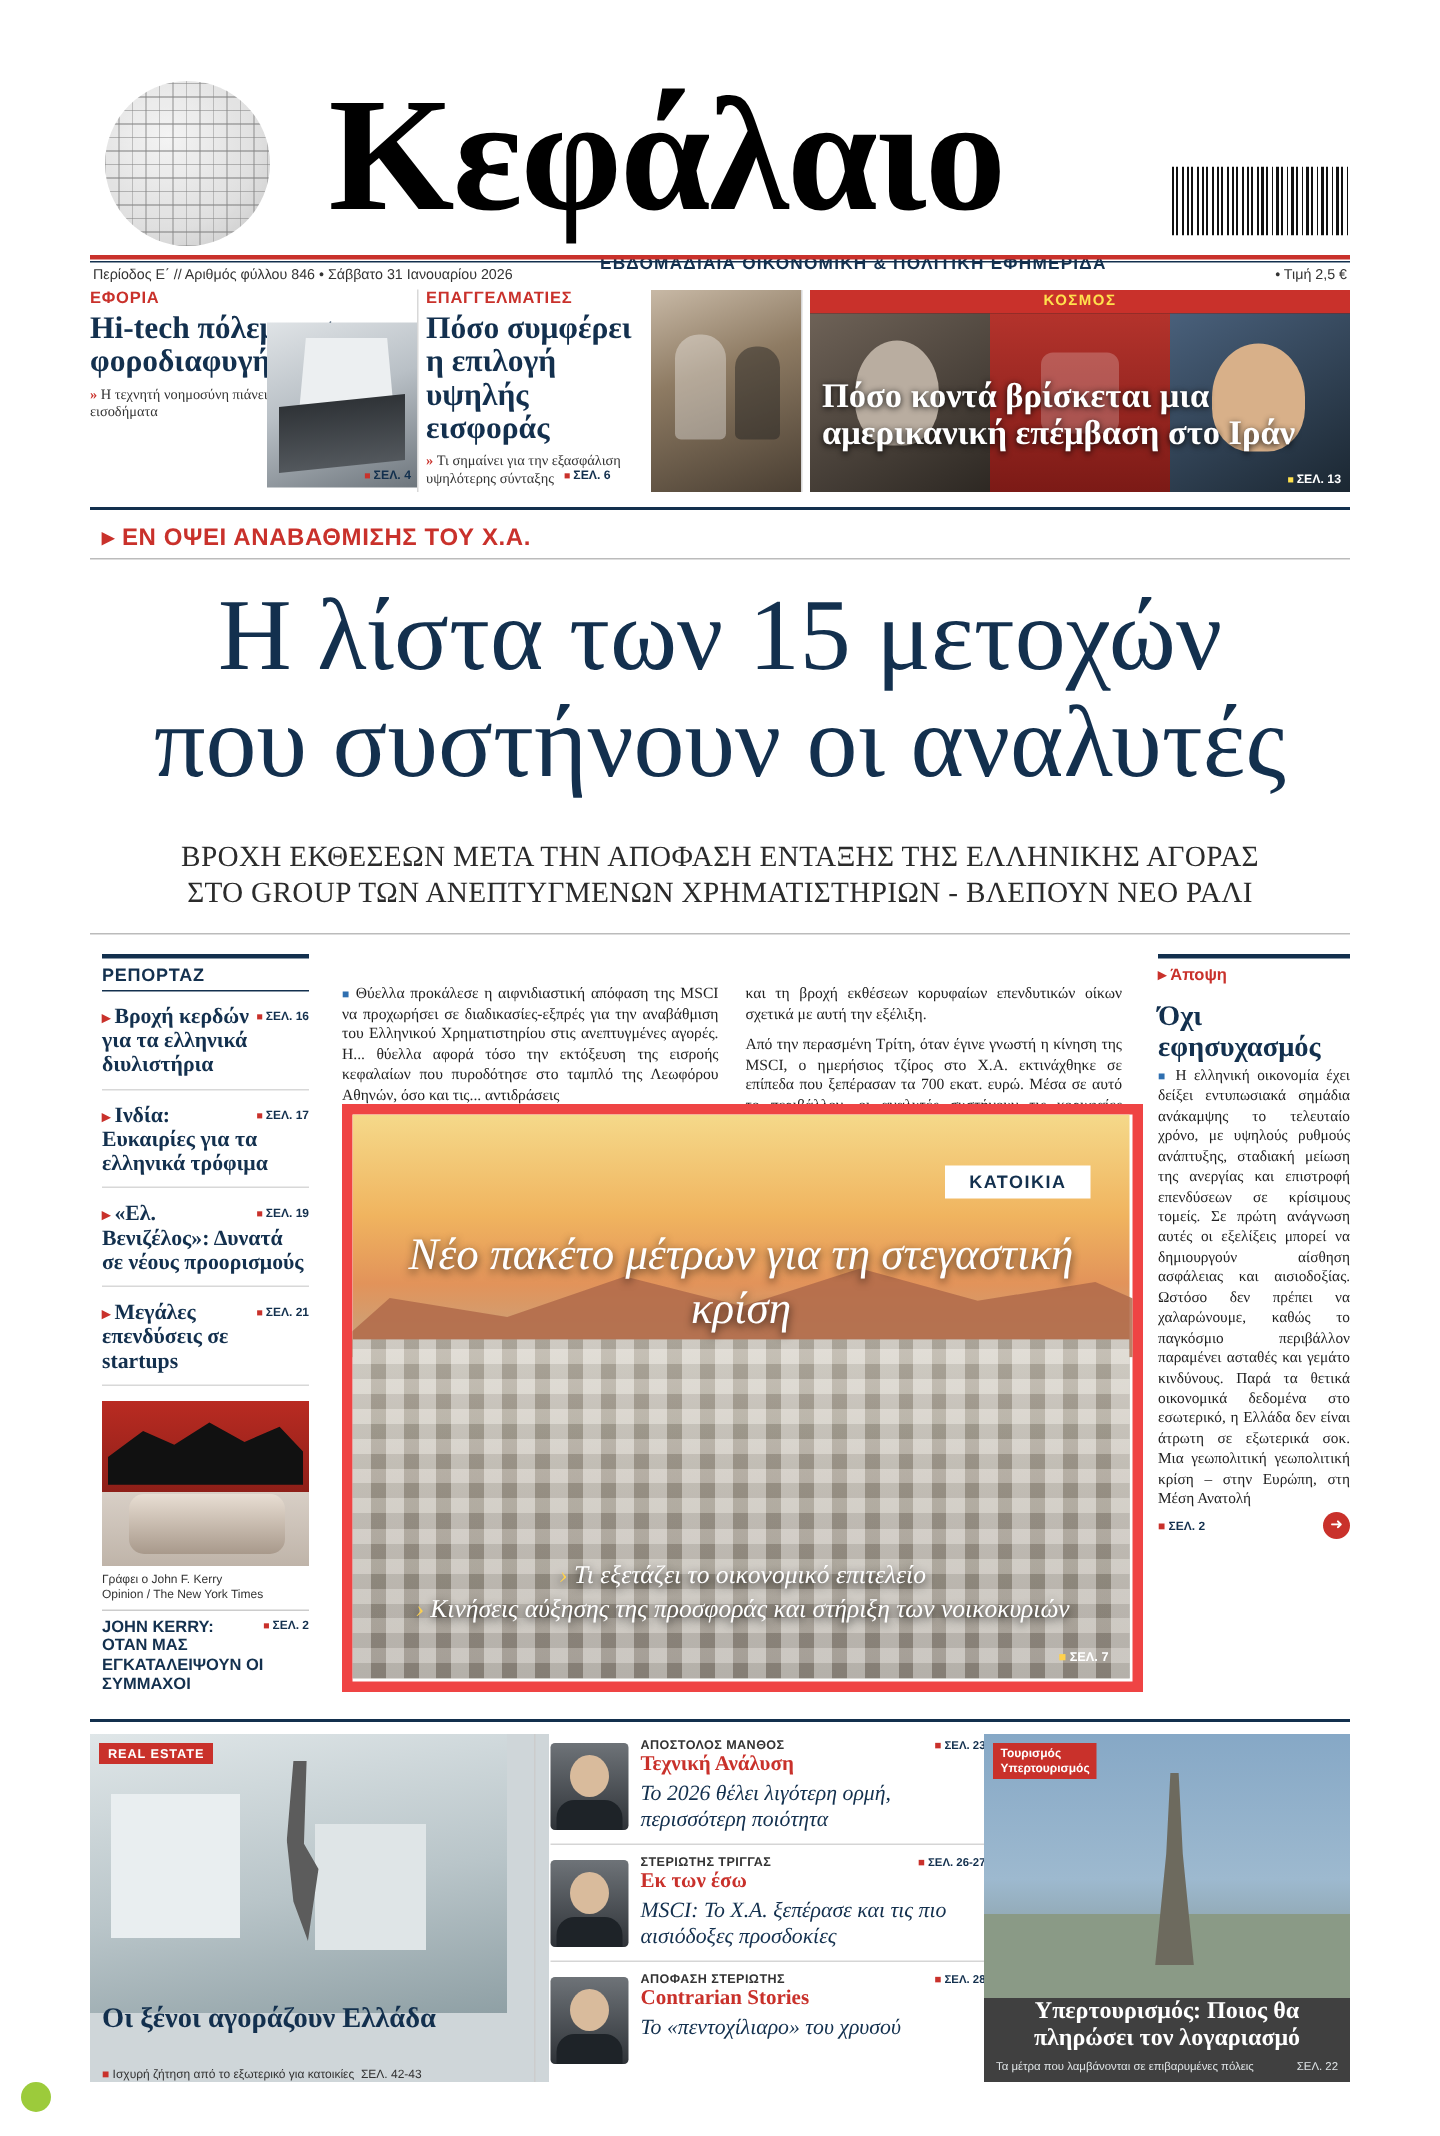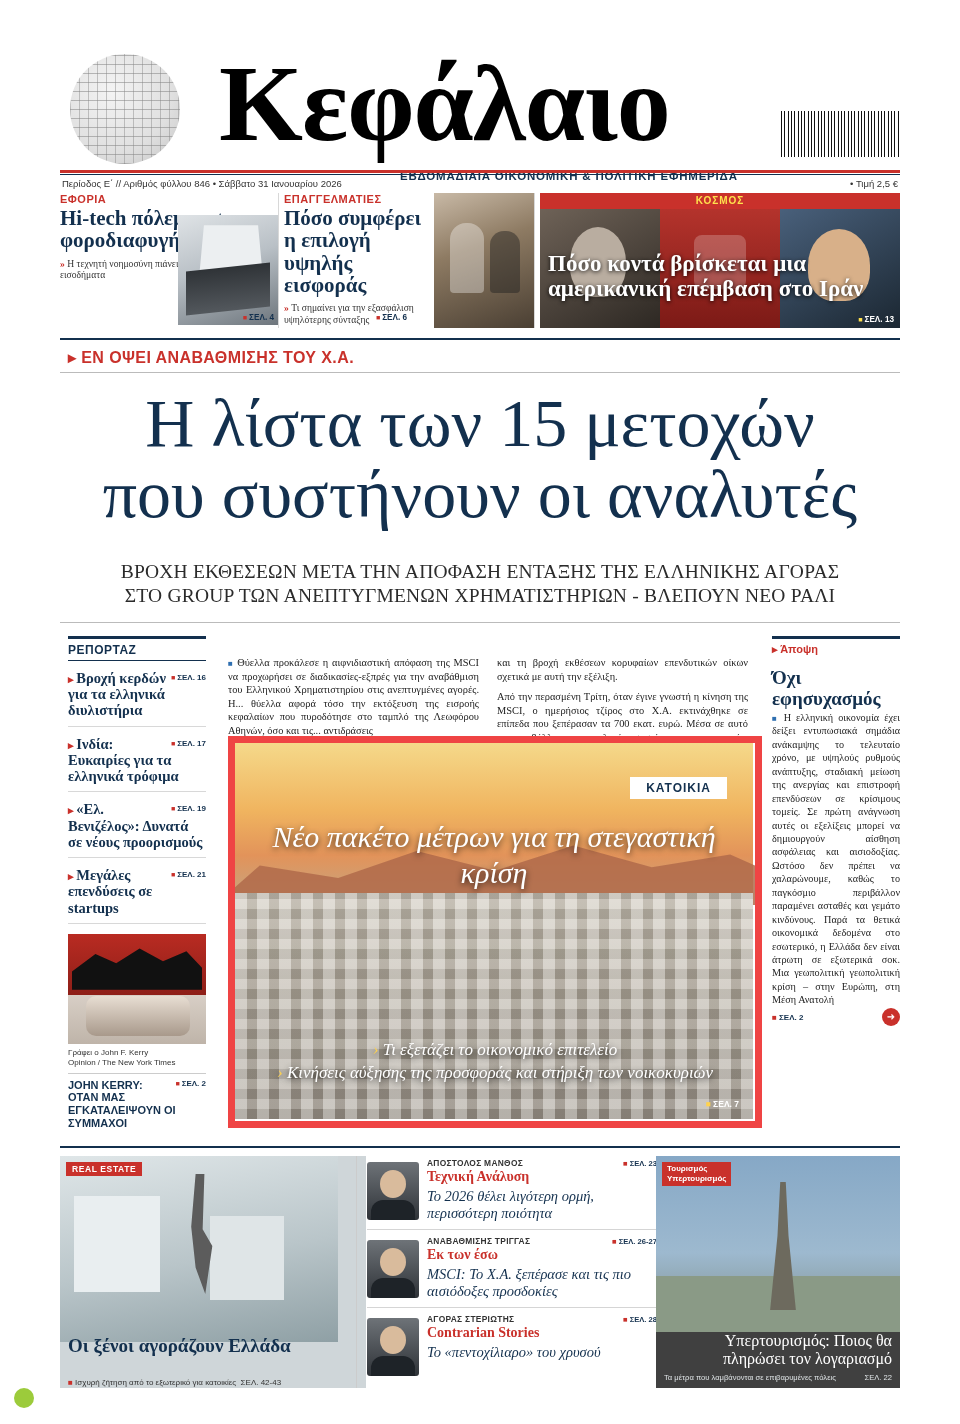--- a/index.html
+++ b/index.html
@@ -162,21 +162,21 @@
            font-style:italic;line-height:1.15;color:#13304e;}
 
   .br{position:absolute;left:596px;top:0;width:244px;height:232px;overflow:hidden;background:#404040;}
   .br-img{position:absolute;left:0;top:0;width:244px;height:176px;background:linear-gradient(180deg,#86a8c6 0%,#9db9cf 55%,#7d8c86 100%);}
   .br-img:after{content:"";position:absolute;left:104px;top:26px;width:46px;height:128px;
     background:#6d6a5e;clip-path:polygon(44% 0,56% 0,62% 42%,78% 100%,22% 100%,38% 42%);}
   .br-img:before{content:"";position:absolute;left:0;top:120px;width:244px;height:56px;background:#8a9a86;}
   .br-badge{position:absolute;left:6px;top:6px;background:#c9312b;color:#fff;font-family:"Liberation Sans",sans-serif;
             font-size:8px;font-weight:700;padding:2px 5px;line-height:1.25;}
   .br-h{position:absolute;left:8px;top:176px;width:228px;color:#fff;font-family:"Liberation Serif",serif;font-size:16px;
-        font-weight:400;line-height:1.12;text-align:right;}
+        font-weight:700;line-height:1.12;text-align:center;}
   .br-sub{position:absolute;left:8px;bottom:6px;width:228px;color:#dfe4e6;font-family:"Liberation Sans",sans-serif;font-size:7.6px;}
   .br-sub .sl{float:right;}
   .dot-green{position:absolute;left:14px;bottom:16px;width:20px;height:20px;border-radius:50%;background:#9ccb3b;}
 </style>
 </head>
 <body>
 
 <div class="page">
 
   <div class="masthead">
@@ -313,28 +313,28 @@
     <div class="bm">
       <div class="anl">
         <div class="av"></div>
         <div class="nm">ΑΠΟΣΤΟΛΟΣ ΜΑΝΘΟΣ</div>
         <div class="cat">Τεχνική Ανάλυση</div>
         <div class="sl">ΣΕΛ. 23</div>
         <div class="tx">Το 2026 θέλει λιγότερη ορμή, περισσότερη ποιότητα</div>
       </div>
       <div class="anl">
         <div class="av"></div>
-        <div class="nm">ΑΝΑΒΑΘΜΙΣΗΣ ΤΡΙΓΓΑΣ</div>
+        <div class="nm">ΣΤΕΡΙΩΤΗΣ ΤΡΙΓΓΑΣ</div>
         <div class="cat">Εκ των έσω</div>
         <div class="sl">ΣΕΛ. 26-27</div>
         <div class="tx">MSCI: Το Χ.Α. ξεπέρασε και τις πιο αισιόδοξες προσδοκίες</div>
       </div>
       <div class="anl" style="border-bottom:none">
         <div class="av"></div>
-        <div class="nm">ΑΓΟΡΑΣ ΣΤΕΡΙΩΤΗΣ</div>
+        <div class="nm">ΑΠΟΦΑΣΗ ΣΤΕΡΙΩΤΗΣ</div>
         <div class="cat">Contrarian Stories</div>
         <div class="sl">ΣΕΛ. 28</div>
         <div class="tx">Το «πεντοχίλιαρο» του χρυσού</div>
       </div>
     </div>
 
     <div class="br">
       <div class="br-img"></div>
       <div class="br-badge" style="white-space:pre-line">Τουρισμός
 Υπερτουρισμός</div>

